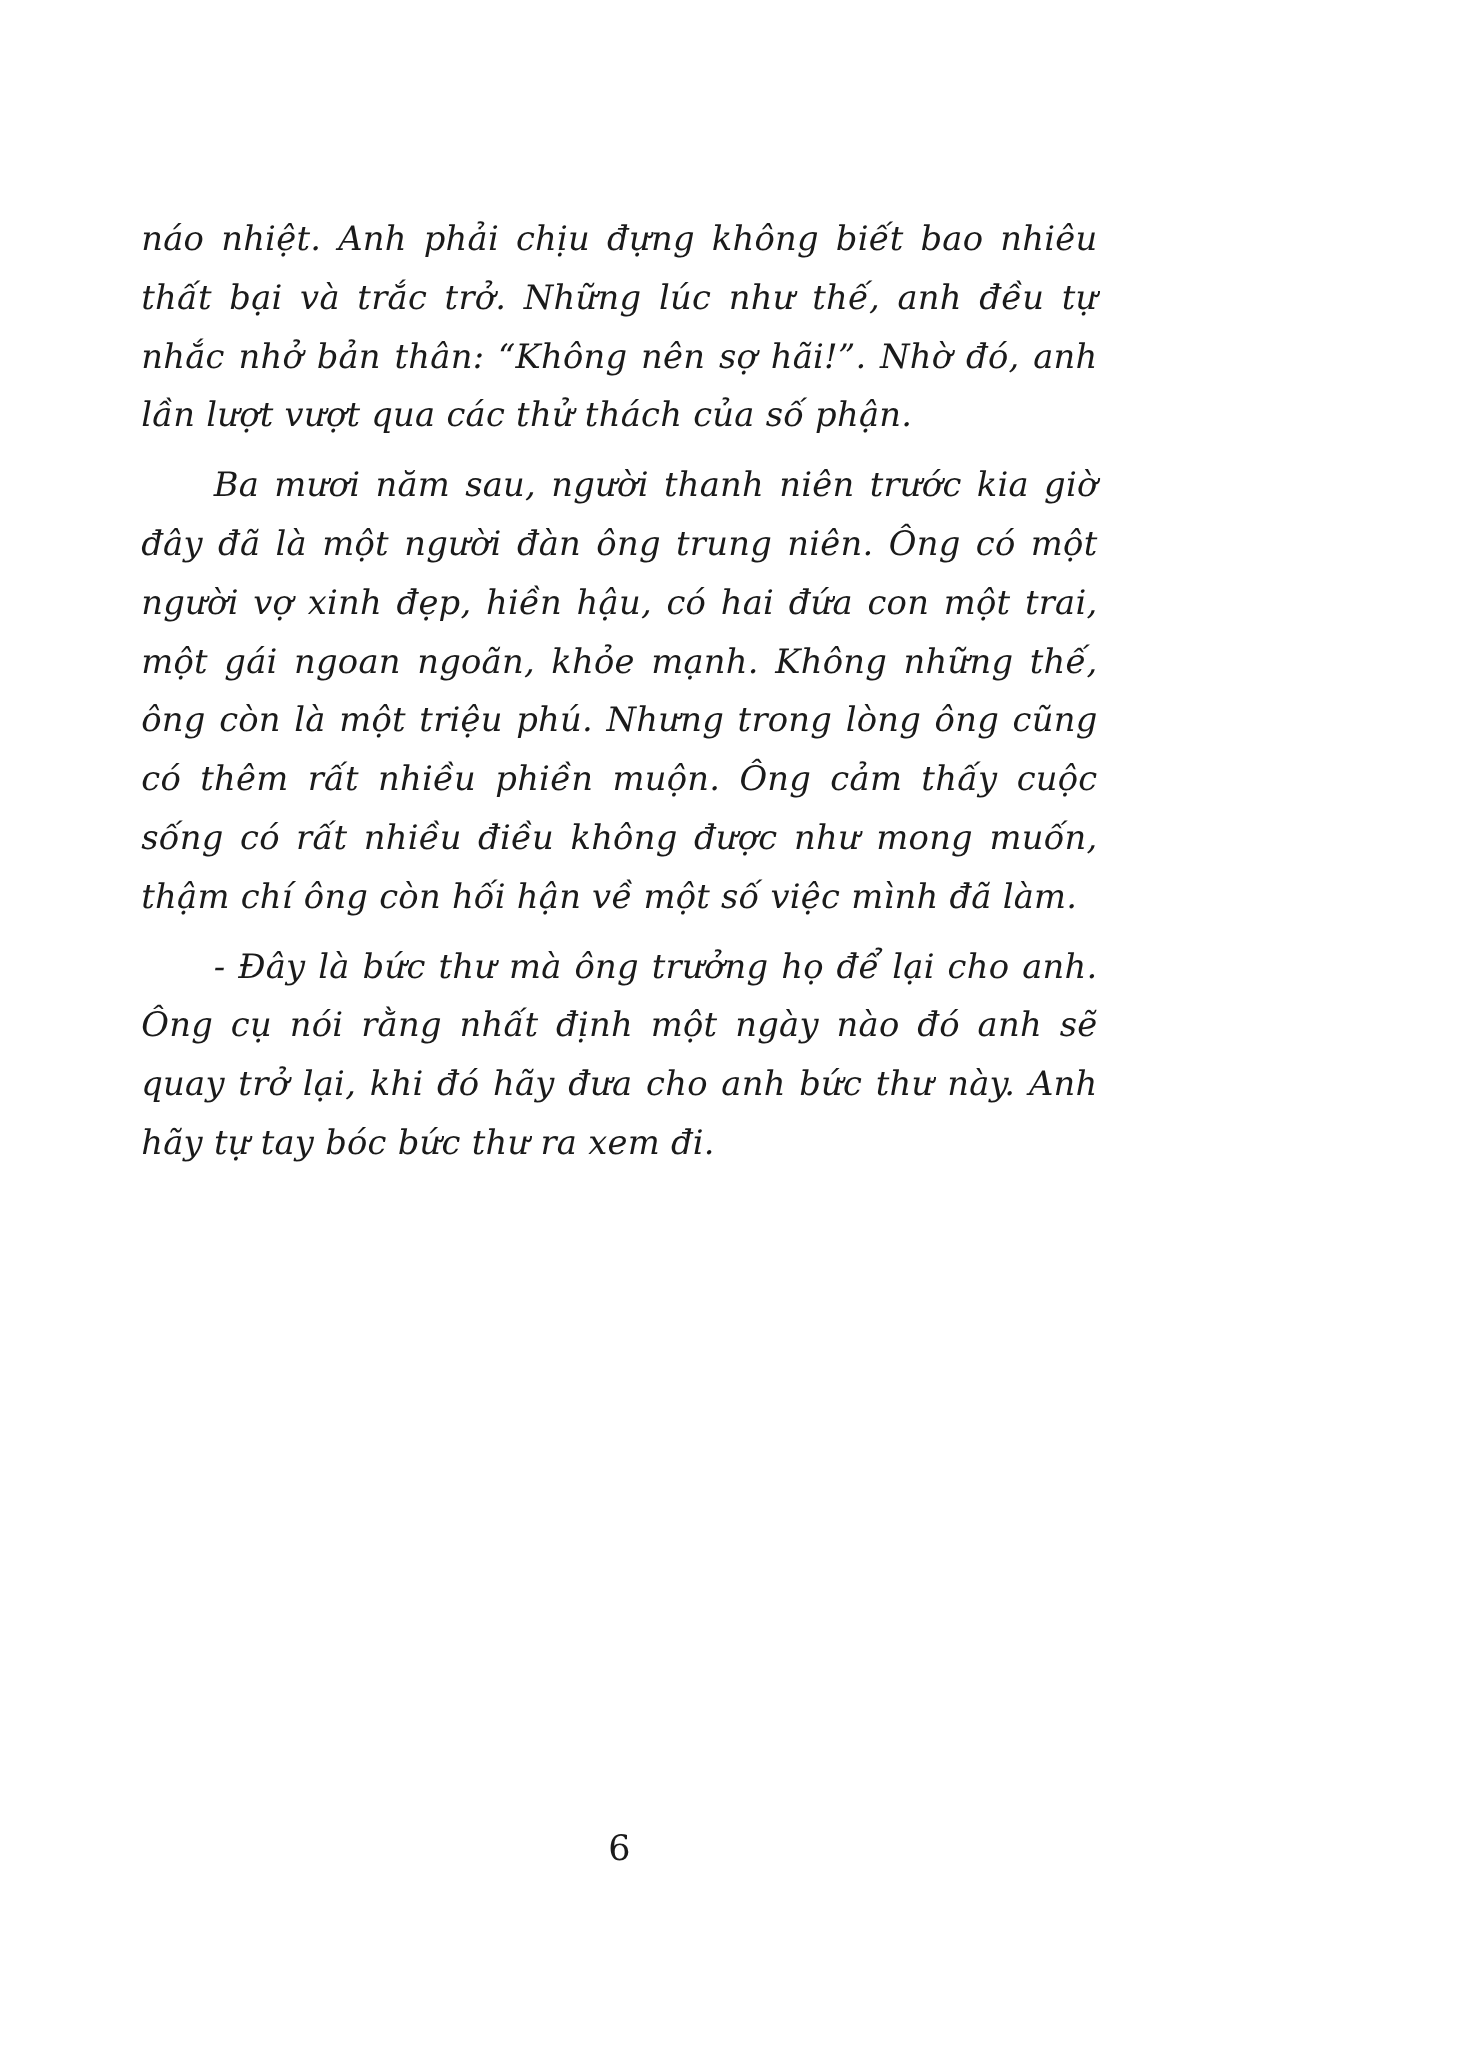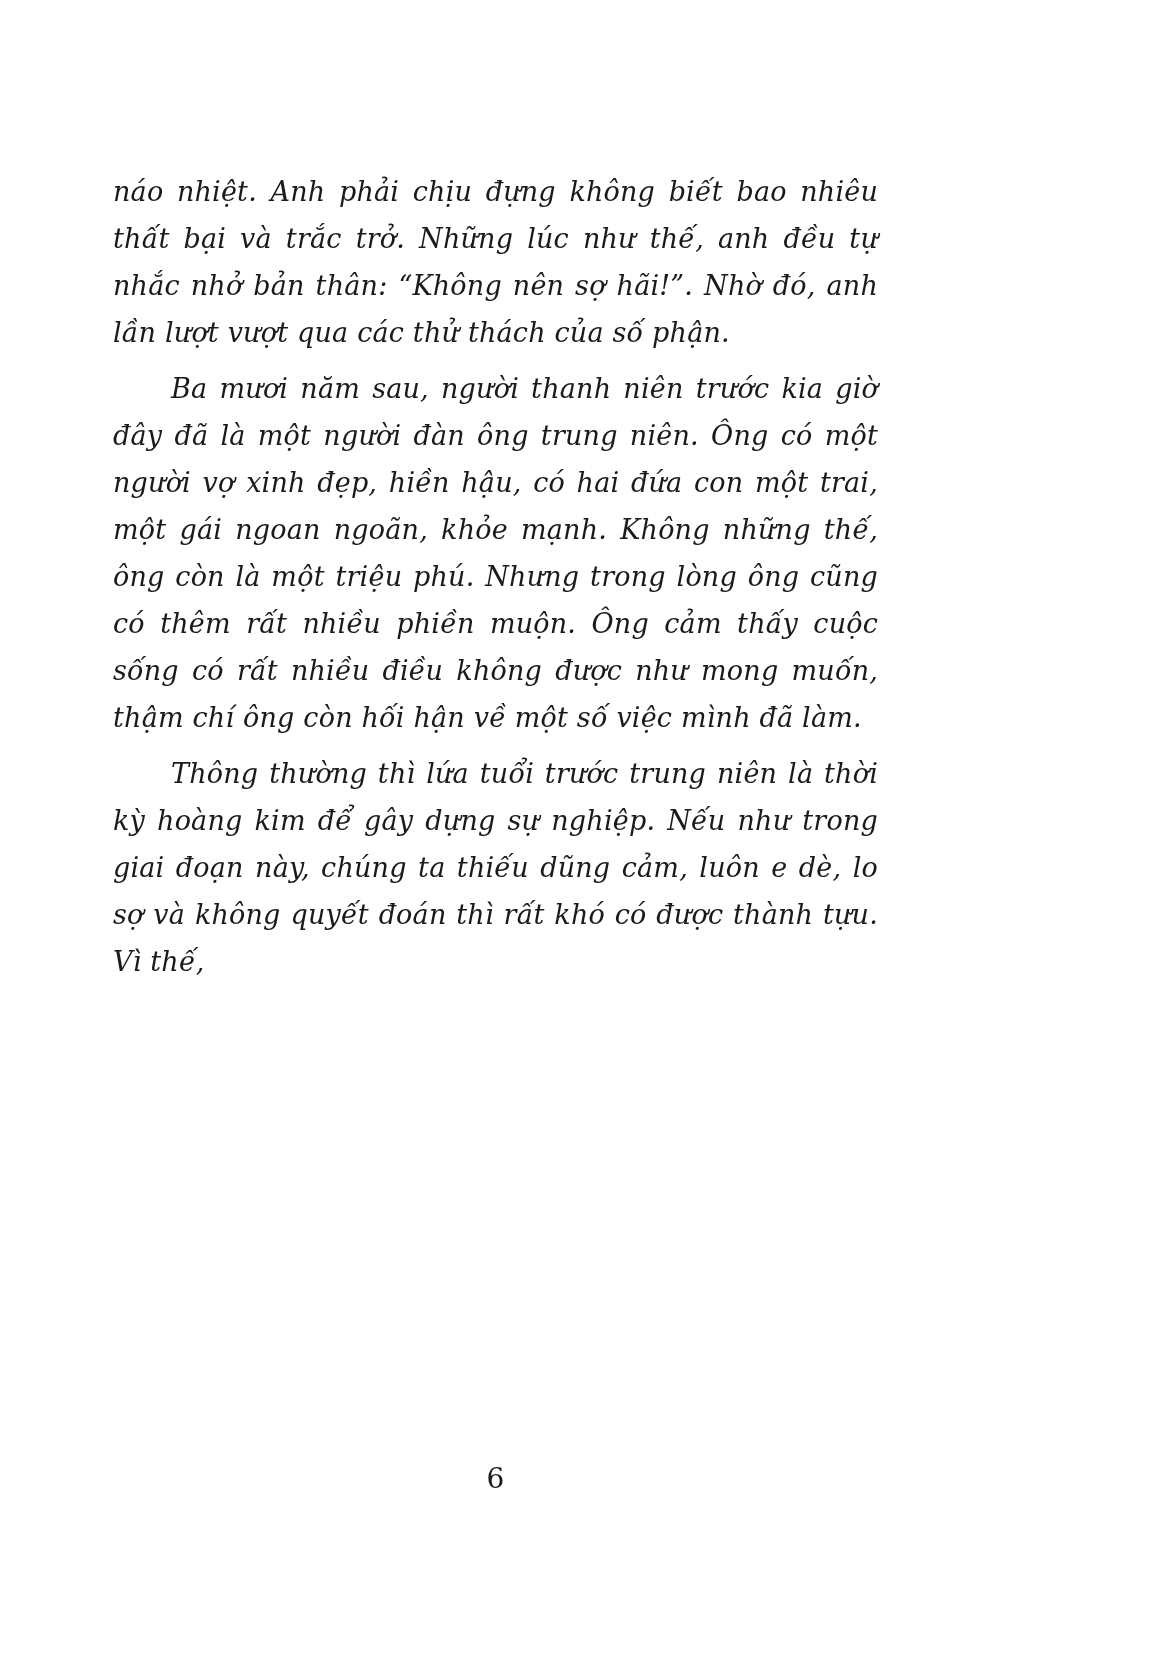--- a/index.html
+++ b/index.html
@@ -45,16 +45,16 @@
     color: #1a1a1a;
   }
 </style>
 </head>
 <body>
 
 <div class="page">
   <div class="text-block">
     <p class="no-indent">náo nhiệt. Anh phải chịu đựng không biết bao nhiêu thất bại và trắc trở. Những lúc như thế, anh đều tự nhắc nhở bản thân: “Không nên sợ hãi!”. Nhờ đó, anh lần lượt vượt qua các thử thách của số phận.</p>
     <p>Ba mươi năm sau, người thanh niên trước kia giờ đây đã là một người đàn ông trung niên. Ông có một người vợ xinh đẹp, hiền hậu, có hai đứa con một trai, một gái ngoan ngoãn, khỏe mạnh. Không những thế, ông còn là một triệu phú. Nhưng trong lòng ông cũng có thêm rất nhiều phiền muộn. Ông cảm thấy cuộc sống có rất nhiều điều không được như mong muốn, thậm chí ông còn hối hận về một số việc mình đã làm.</p>
-    <p>Thông thường thì lứa tuổi trước trung niên là thời kỳ hoàng kim để gây dựng sự nghiệp. Nếu như trong giai đoạn này, chúng ta thiếu dũng cảm, luôn e dè, lo sợ và không quyết đoán thì rất khó có được thành tựu. Vì thế,</p>
+    <p>- Đây là bức thư mà ông trưởng họ để lại cho anh. Ông cụ nói rằng nhất định một ngày nào đó anh sẽ quay trở lại, khi đó hãy đưa cho anh bức thư này. Anh hãy tự tay bóc bức thư ra xem đi.</p>
   </div>
   <div class="page-number">6</div>
 </div>
 
 </body></html>

